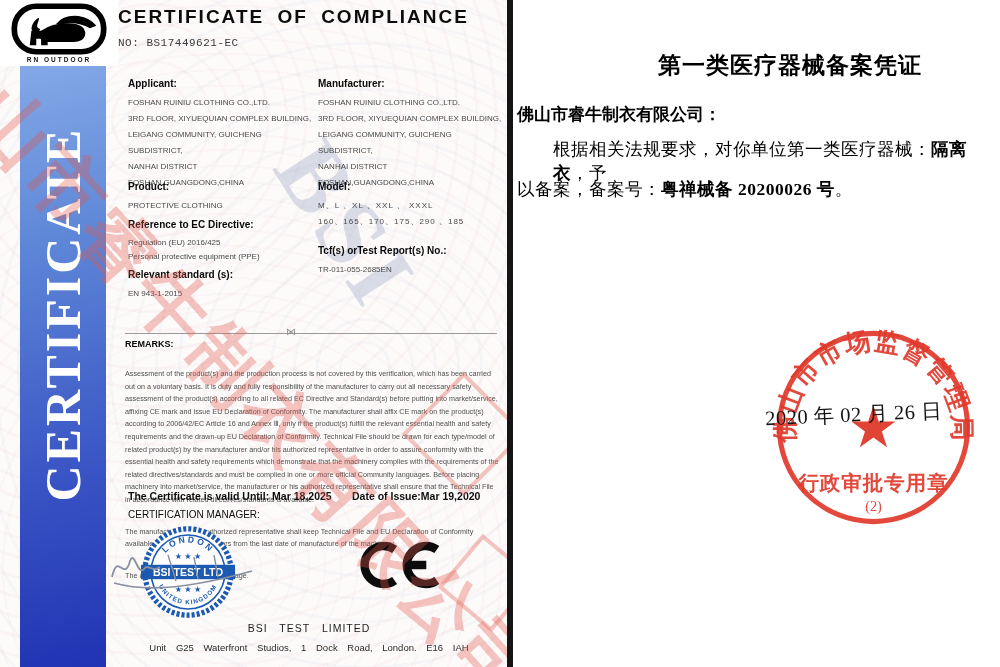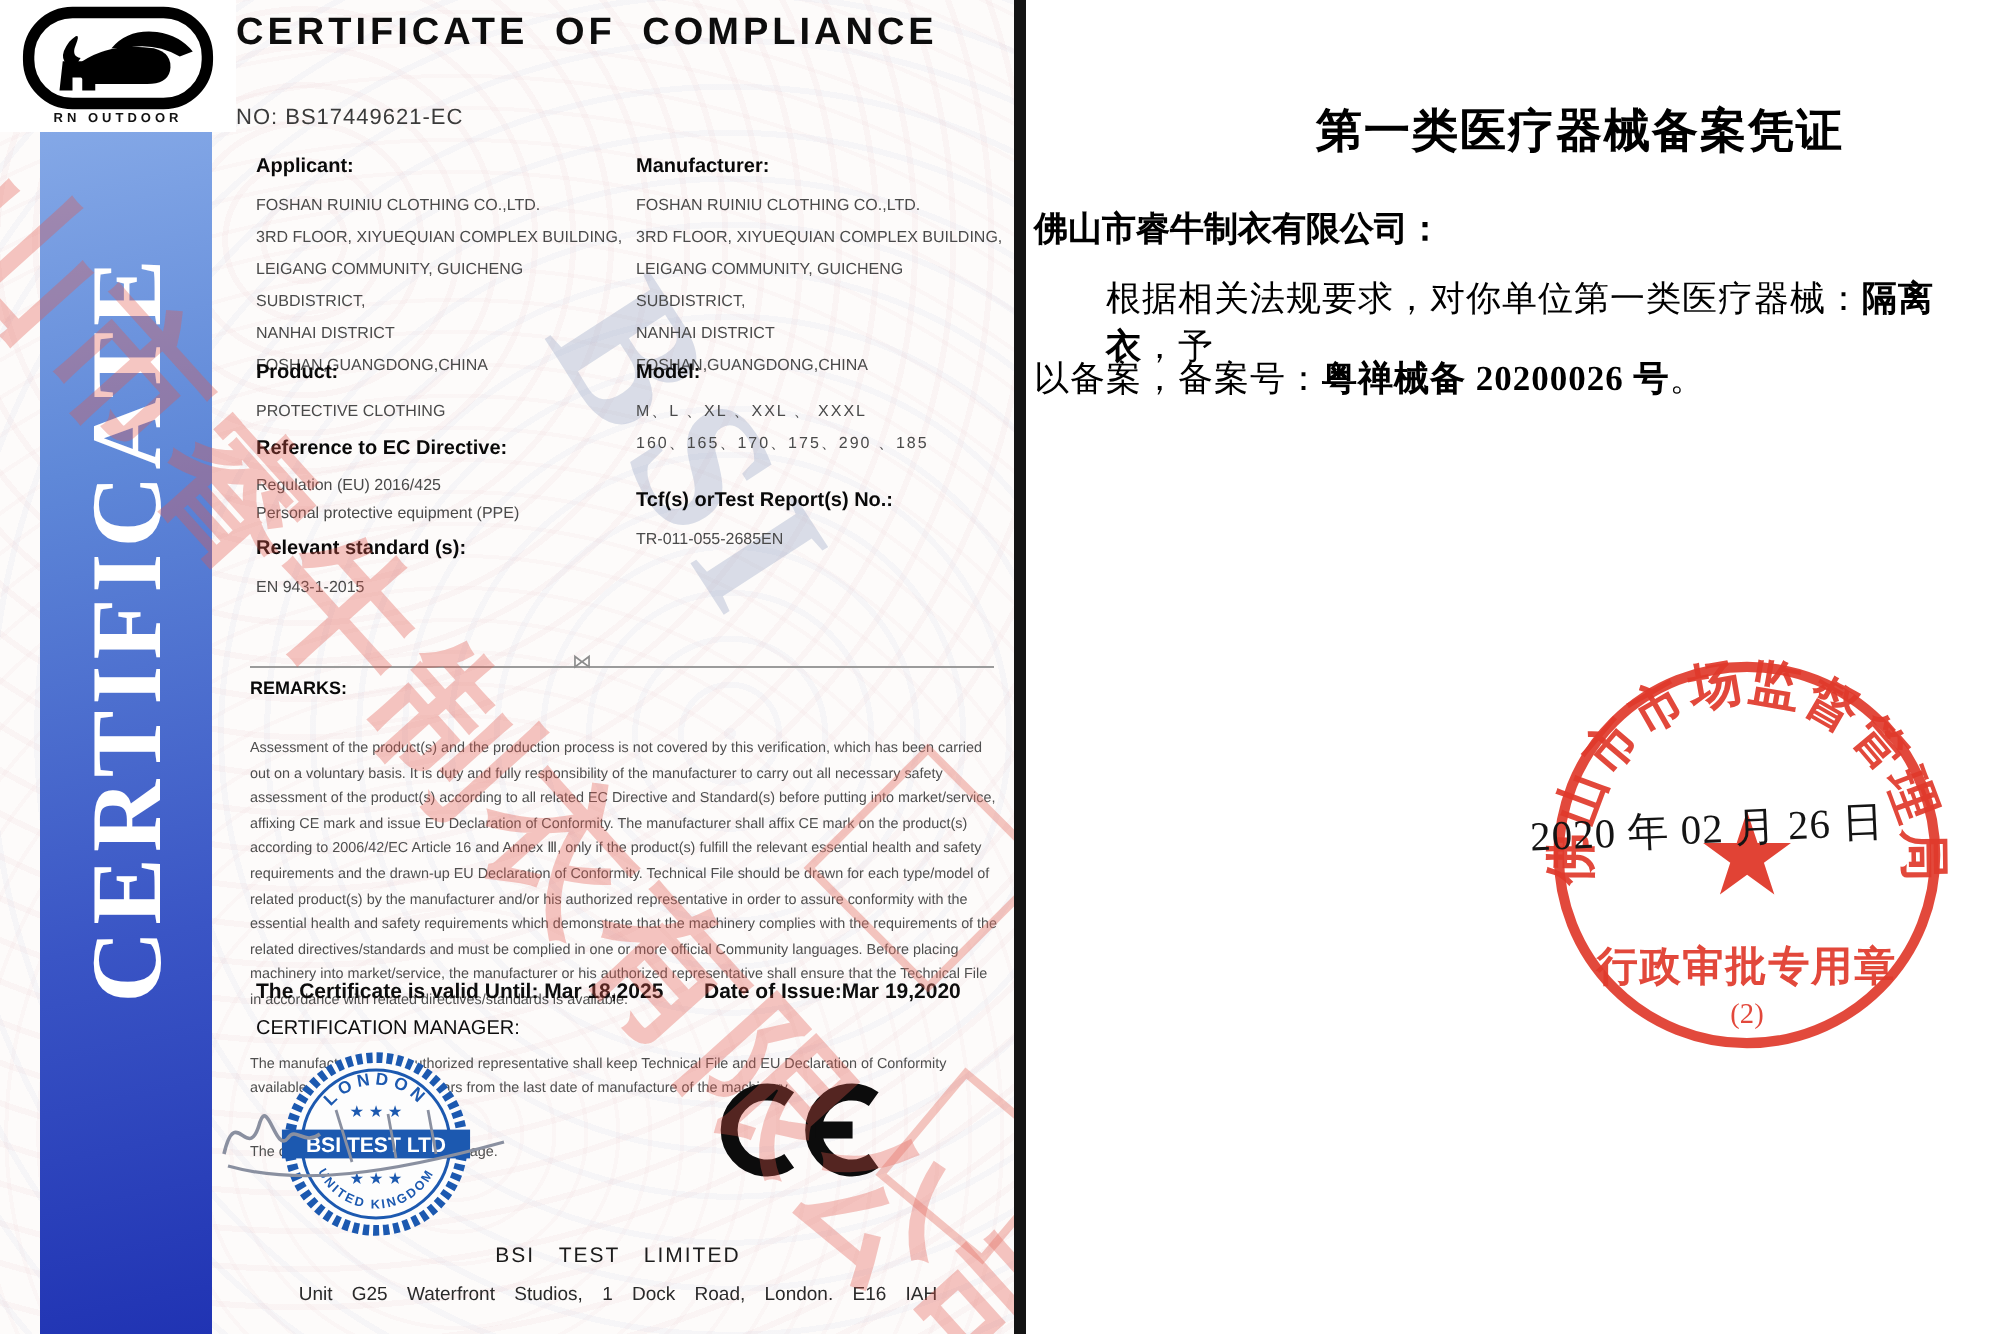--- a/index.html
+++ b/index.html
@@ -29,21 +29,21 @@
     font-size:76px; font-weight:bold; color:rgba(226,88,76,0.34); letter-spacing:4px; white-space:nowrap; }
   .wm-bsi { position:absolute; left:258px; top:170px; z-index:1; pointer-events:none;
     transform:rotate(57deg); font-family:"Liberation Serif", serif; font-size:95px; font-weight:bold;
     color:rgba(150,162,196,0.35); letter-spacing:8px; }
   .wm-diamond { position:absolute; border:4px solid rgba(228,118,108,0.42); z-index:6; pointer-events:none; }
   .wm-d1 { left:420px; top:390px; width:88px; height:88px; transform:rotate(45deg); }
   .wm-d2 { left:452px; top:548px; width:70px; height:70px; transform:rotate(40deg); }
 
   .cert-head { position:absolute; left:118px; top:6px; width:382px; text-align:left; z-index:3; }
   .cert-title { font-size:19px; font-weight:bold; color:#0d0d0d; letter-spacing:2px; word-spacing:6px; }
-  .cert-no { margin-top:25px; font-size:11px; color:#3a3a3a; letter-spacing:0.5px; }
+  .cert-no { margin-top:9px; font-size:11px; color:#3a3a3a; letter-spacing:0.5px;font-family:Liberation Mono, monospace; }
 
   .sec { position:absolute; z-index:3; }
   .sec .lbl { font-size:10px; font-weight:bold; color:#090909; margin-bottom:6px; }
   .sec .val { font-size:8px; color:#4a4a4a; line-height:16px; }
   .sec-applicant { left:128px; top:78px; width:186px; }
   .sec-manufacturer { left:318px; top:78px; width:186px; }
   .sec-product { left:128px; top:181px; width:186px; }
   .sec-model { left:318px; top:181px; width:186px; }
   .sec-model .val { letter-spacing:1px; }
   .sec-directive { left:128px; top:219px; width:186px; }

